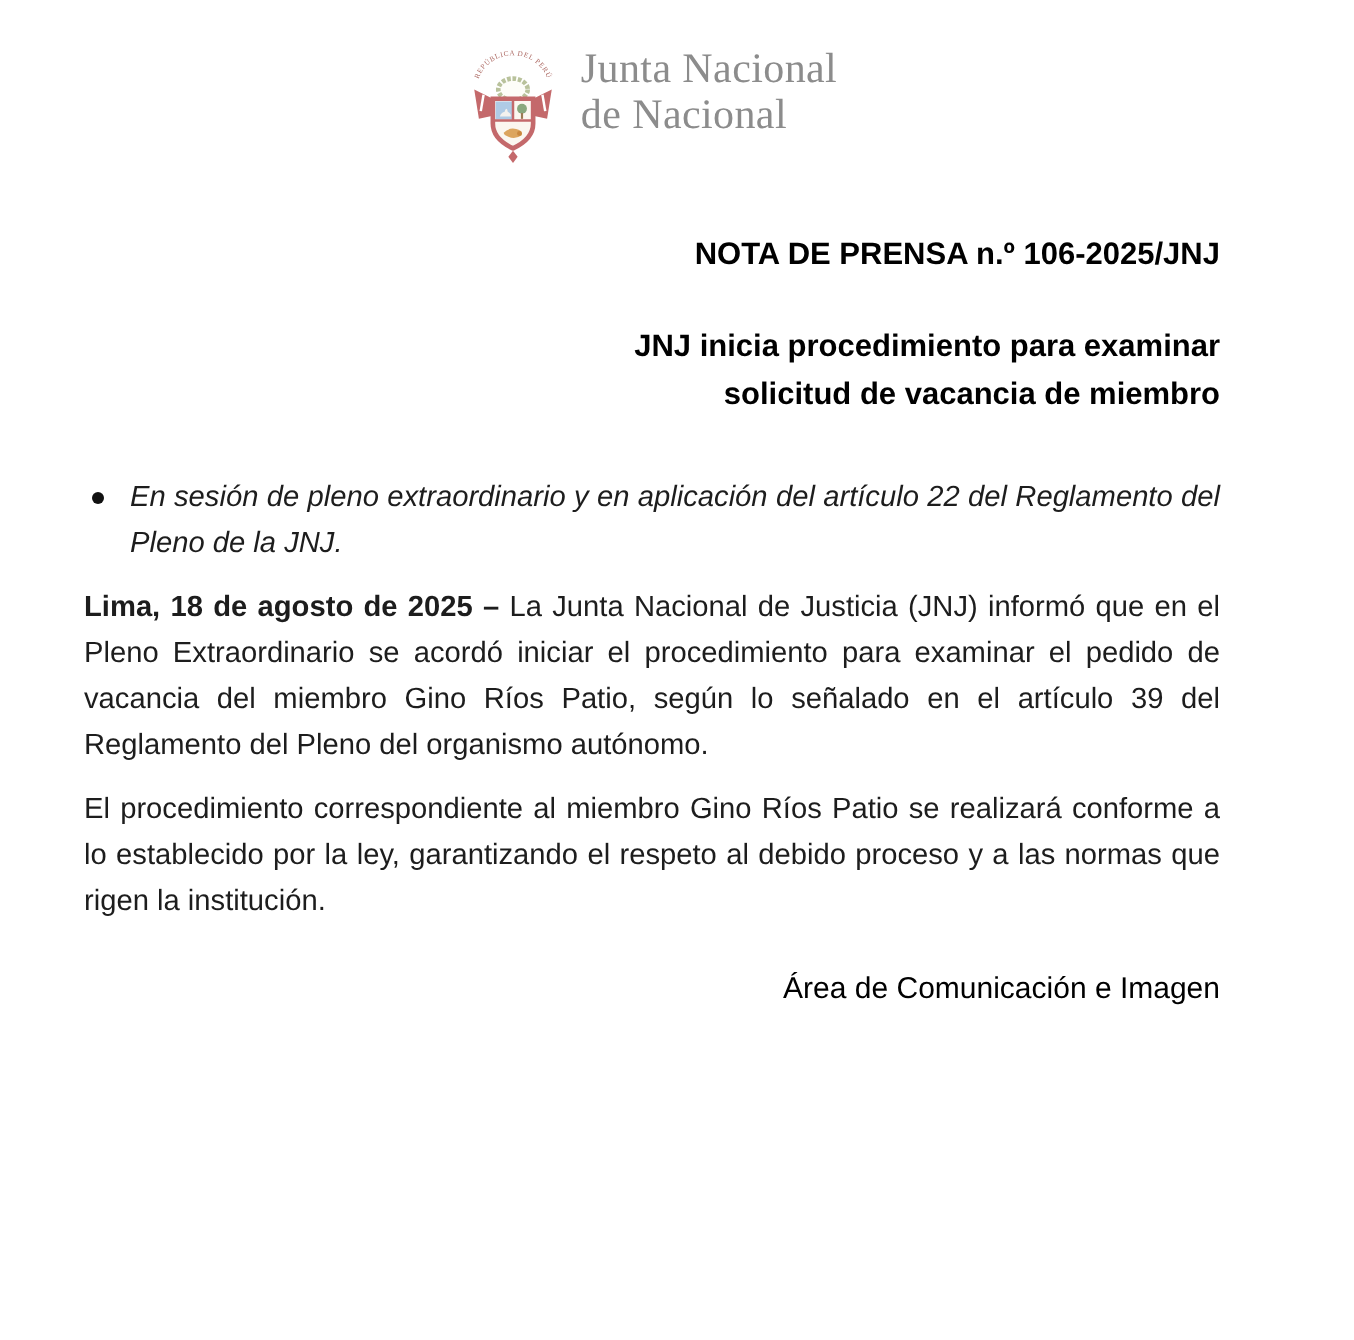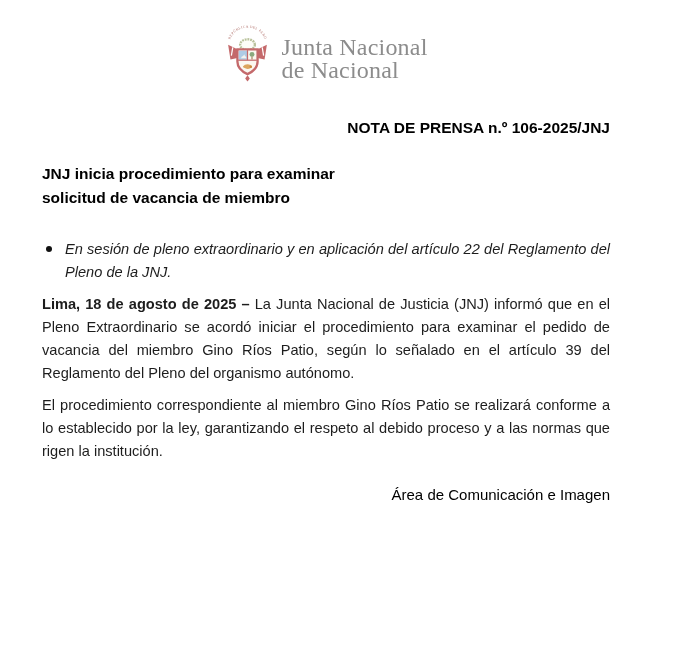--- a/index.html
+++ b/index.html
@@ -20,37 +20,36 @@
   .header {
     height: 62px;
     display: flex;
     justify-content: center;
     align-items: flex-start;
     gap: 10px;
   }
   .logo-svg { width: 47px; height: 62px; display: block; }
   .org-name {
     font-family: "Liberation Serif", "DejaVu Serif", serif;
-    font-size: 24px;
+    font-size: 21px;
     line-height: 23px;
     color: #8c8c8c;
-    margin-top: 13px;
     letter-spacing: 0.2px;
   }
   .kicker {
     margin-top: 34px;
     text-align: right;
     font-weight: bold;
     font-size: 15.5px;
     line-height: 18px;
     color: #000000;
   }
   .headline {
     margin: 25px 0 0 0;
-    text-align: left;
+    text-align: right;
     font-weight: bold;
     font-size: 15.5px;
     line-height: 24px;
     color: #000000;
   }
   .bullet-item {
     position: relative;
     margin-top: 28px;
     padding-left: 23px;
     font-style: italic;

